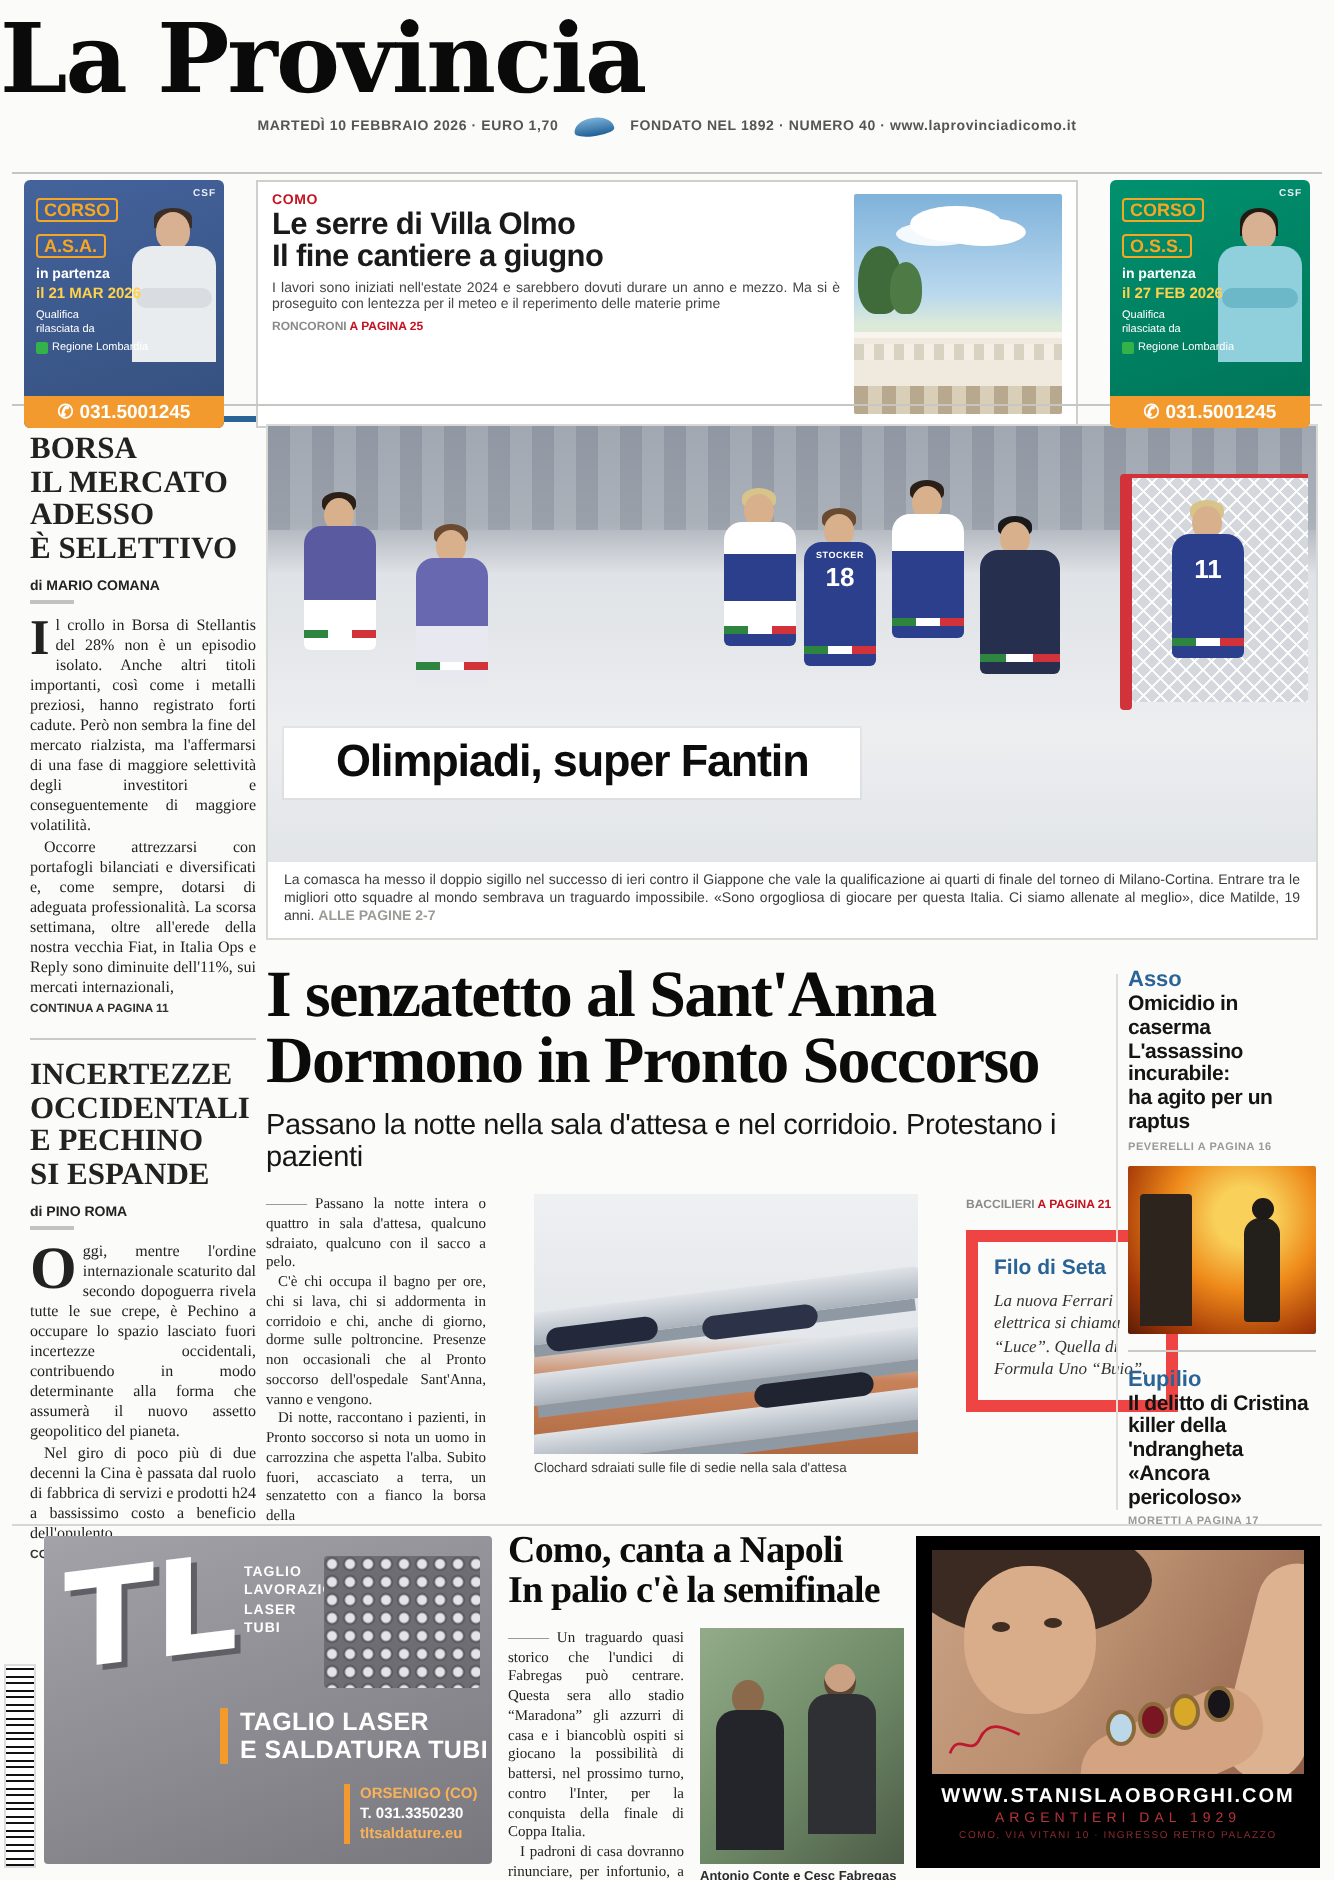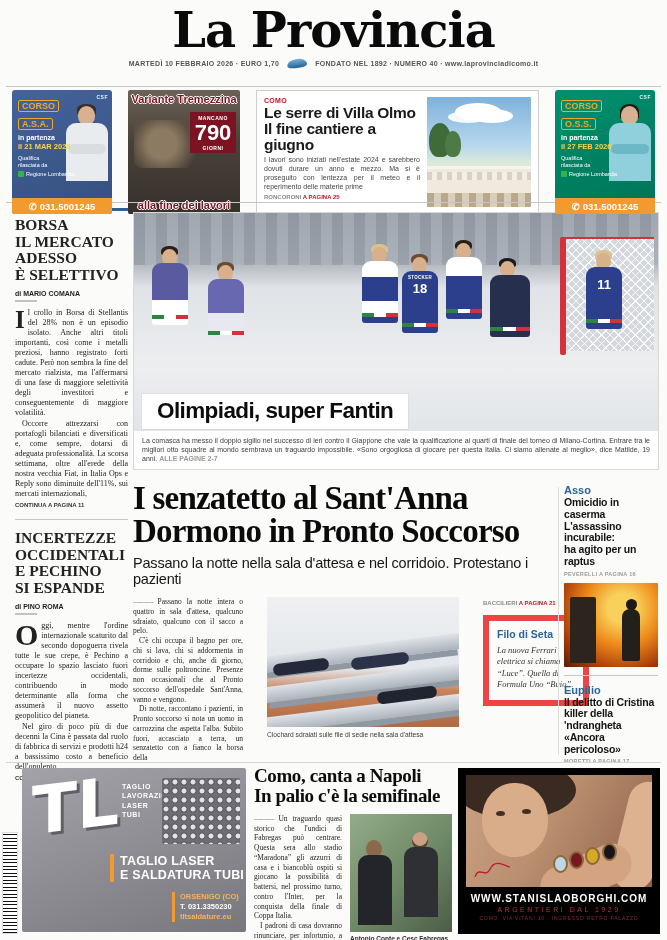--- a/index.html
+++ b/index.html
@@ -2,21 +2,21 @@
 <html lang="it"><head>
 <meta charset="utf-8">
 <style>
   html,body{margin:0;padding:0;background:#d4d4d0;}
   .page{position:relative;width:667px;height:940px;background:#fbfbf9;margin:0 auto;overflow:hidden;
         font-family:"Liberation Sans",sans-serif;color:#111;}
   .pre{white-space:pre-line;}
   .jst{text-align:justify;}
 
   
-  .masthead{position:absolute;top:0;left:0;right:0;height:88px;text-align:center;}
+  .masthead{position:absolute;top:0;left:0;right:0;height:88px;}
   .masthead h1{margin:2px 0 0;font-family:"DejaVu Serif",serif;font-weight:bold;font-size:48px;
                letter-spacing:-1px;color:#0a0a0a;}
   .dateline{display:flex;justify-content:center;align-items:center;gap:8px;margin-top:1px;
             font-size:7px;font-weight:bold;color:#555;letter-spacing:.3px;}
   .logo-swish{width:20px;height:9px;background:linear-gradient(180deg,#7ab0d8,#1f5f96);
               border-radius:60% 60% 60% 60%/90% 90% 40% 40%;transform:rotate(-8deg);}
   .mast-rule{position:absolute;top:86px;left:6px;right:6px;height:1px;background:#c6c6c2;}
 
   
   .strip{position:absolute;top:90px;left:12px;right:12px;height:124px;display:flex;gap:16px;}
@@ -104,21 +104,21 @@
   .crossbar{position:absolute;right:4px;top:24px;width:92px;height:5px;background:#d2323a;}
   .player{position:absolute;}
   .pl-head{position:absolute;left:10px;top:0;width:15px;height:17px;border-radius:50%;background:#d9b08c;}
   .pl-hair{position:absolute;left:9px;top:-3px;width:17px;height:10px;border-radius:50% 50% 30% 30%;}
   .pl-body{position:absolute;top:14px;left:0;width:36px;height:62px;border-radius:9px 9px 3px 3px;
       background:linear-gradient(180deg,#ffffff 0 26%,#2b3f8c 26% 64%,#ffffff 64% 86%,#2b3f8c 86%);}
   .pl-body:after{content:"";position:absolute;bottom:6px;left:0;right:0;height:4px;
       background:linear-gradient(90deg,#2e8540 0 33%,#fff 33% 66%,#d2323a 66%);}
   .pl-name{position:absolute;top:18px;left:0;width:36px;text-align:center;font-size:4.5px;font-weight:bold;color:#fff;letter-spacing:.3px;}
   .pl-num{position:absolute;top:24px;left:0;width:36px;text-align:center;font-size:13px;font-weight:bold;color:#fff;}
-  .hockey-band{position:absolute;left:8px;bottom:2px;background:#fff;padding:5px 15px 6px;box-shadow:0 0 0 1px rgba(0,0,0,.04);}
+  .hockey-band{position:absolute;left:8px;bottom:32px;background:#fff;padding:5px 26px 6px;box-shadow:0 0 0 1px rgba(0,0,0,.04);}
   .hockey-band .hb-line{font-size:22.5px;font-weight:bold;letter-spacing:-.6px;line-height:1.07;color:#0c0c0c;
       font-family:"Liberation Sans",sans-serif;}
   .hockey-cap{padding:5px 8px 6px;font-size:7px;line-height:1.3;color:#3b3b3b;}
   .hockey-cap .pg2{color:#9a9a96;font-weight:bold;}
 
   
   .story{position:absolute;top:482px;left:133px;width:424px;}
   .story-head{font-family:"Liberation Serif",serif;font-weight:bold;font-size:33px;line-height:1.0;
       letter-spacing:-.8px;color:#0b0b0b;}
   .story-sub{font-size:14.5px;color:#161616;margin-top:7px;letter-spacing:-.2px;}
@@ -234,30 +234,20 @@
             <span class="ente-ico"></span>
             <span>Regione Lombardia</span>
           </div>
       </div>
       <div class="ad-phone">
         <span>✆</span>
         <span>031.5001245</span>
       </div>
     </div>
 
-    <div class="promo-trem">
-      <div class="trem-dirt"></div>
-      <div class="trem-title">Variante Tremezzina</div>
-      <div class="trem-count">
-        <div class="mancano">MANCANO</div>
-        <div class="days">790</div>
-        <div class="giorni">GIORNI</div>
-      </div>
-      <div class="trem-footer">alla fine dei lavori</div>
-    </div>
 
     <div class="villa">
       <div class="villa-txt">
         <div class="kicker-red">COMO</div>
         <div class="villa-head pre">Le serre di Villa Olmo
 Il fine cantiere a giugno</div>
         <div class="villa-body jst">I lavori sono iniziati nell'estate 2024 e sarebbero dovuti durare un anno e mezzo. Ma si è proseguito con lentezza per il meteo e il reperimento delle materie prime</div>
         <div class="byref">
           <span class="nm">RONCORONI</span>
           <span class="pg">A PAGINA 25</span>

